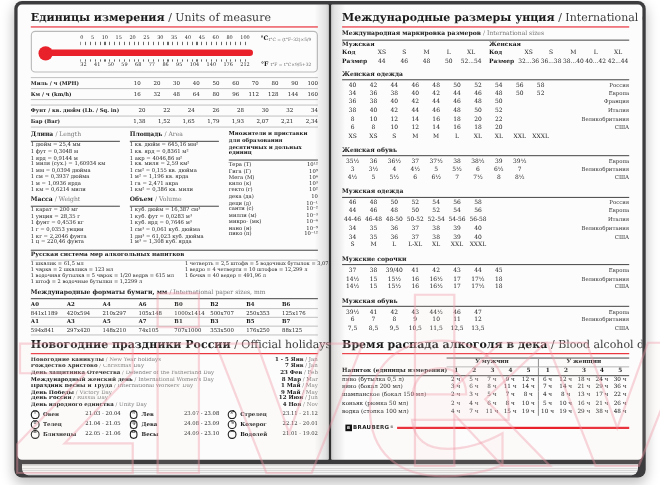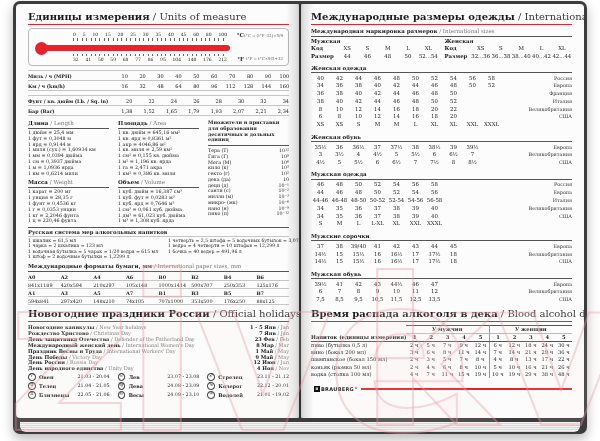--- a/index.html
+++ b/index.html
@@ -497,21 +497,21 @@
             <span class="zod-name">Водолей</span>
             <span class="zod-dates">21.01 - 19.02</span>
           </div>
         </div>
       </div>
 
   </div>
 
   <div class="page pr">
     <div class="h1">
-      <span class="ru">Международные размеры одежды</span>
+      <span class="ru">Международные размеры унция</span>
       <span class="en">/ International clothing sizes</span>
     </div>
 
     <div class="sub">
       <span>Международная маркировка размеров</span>
       <span class="en">/ International sizes</span>
     </div>
     <div class="mark-groups" id="mark-groups">
         <div class="mark-group">
           <div class="mark-gender">Мужская</div>

